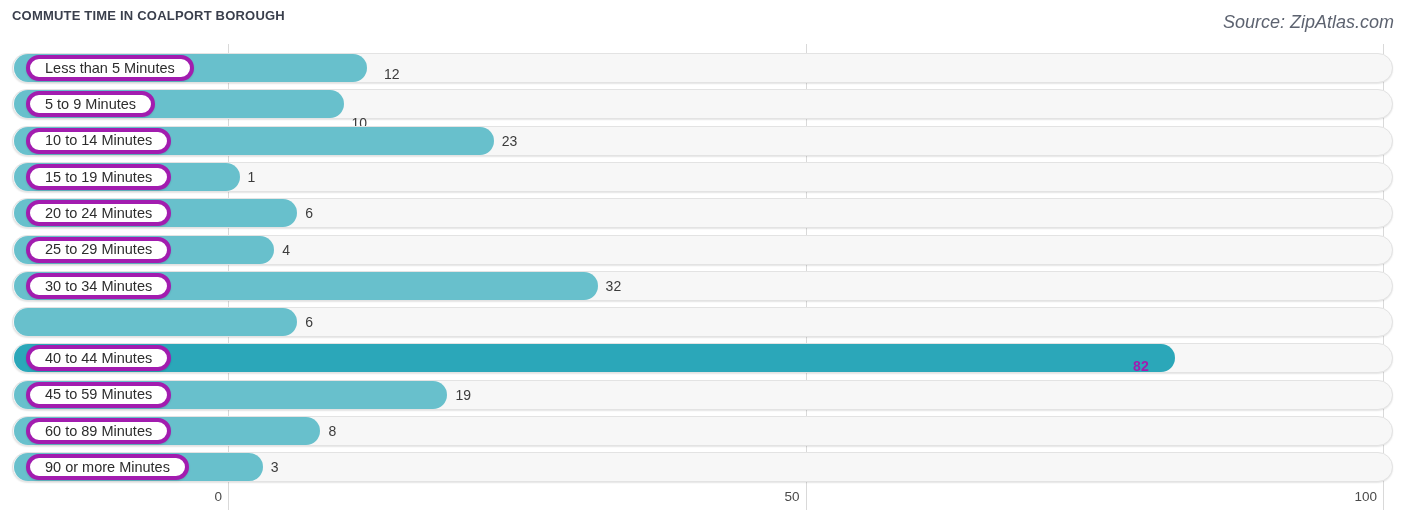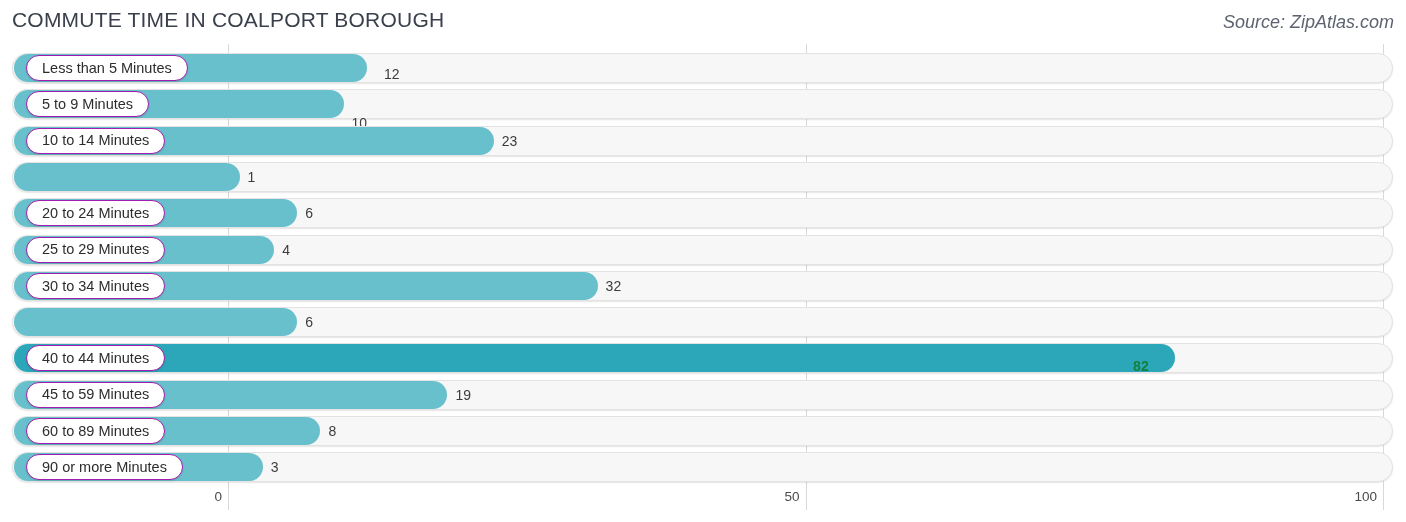--- a/index.html
+++ b/index.html
@@ -20,24 +20,24 @@
   .header {
     position: absolute;
     left: 0; top: 0;
     width: 1406px;
     height: 44px;
   }
   .chart-title {
     position: absolute;
     left: 12px;
     top: 8px;
-    font-size: 21px;
+    font-size: 13px;
     letter-spacing: .2px;
     color: #3a3f4c;
-    font-weight: 400;
+    font-weight: 700;
     white-space: nowrap;
   }
   .source-note {
     position: absolute;
     right: 12px;
     top: 12px;
     font-size: 18px;
     font-style: italic;
     color: #5d6370;
     white-space: nowrap;
@@ -87,21 +87,21 @@
   }
   .bar.highlight {
     background: #2ba7b9;
   }
   .pill {
     position: absolute;
     left: 26px;
     top: 2px;
     height: 26px;
     background: #ffffff;
-    border: 1px solid #a21caf;
+    border: 4px solid #a21caf;
     border-radius: 13px;
     box-sizing: border-box;
     display: flex;
     align-items: center;
     padding: 0 15px;
     box-shadow: 0 1px 2px rgba(0,0,0,.13);
     white-space: nowrap;
   }
   .pill-label {
     font-size: 14.5px;
@@ -119,21 +119,21 @@
     white-space: nowrap;
   }
   .value-in {
     position: absolute;
     top: 0;
     height: 46px;
     display: flex;
     align-items: center;
     font-size: 14px;
     font-weight: bold;
-    color: #15803d;
+    color: #a21caf;
     white-space: nowrap;
   }
 
   
   .axis {
     position: absolute;
     left: 0;
     top: 484px;
     width: 1406px;
     height: 38px;
@@ -187,20 +187,23 @@
       <div class="track"></div>
       <div class="bar" style="width: 479.65px;"></div>
       <div class="pill">
         <span class="pill-label">10 to 14 Minutes</span>
       </div>
       <div class="value-out" style="left: 501.65px;">23</div>
     </div>
     <div class="row" style="top: 117.9px; width: 1406px;">
       <div class="track"></div>
       <div class="bar" style="width: 225.55px;"></div>
+      <div class="pill">
+        <span class="pill-label">15 to 19 Minutes</span>
+      </div>
       <div class="value-out" style="left: 247.55px;">1</div>
     </div>
     <div class="row" style="top: 154.2px; width: 1406px;">
       <div class="track"></div>
       <div class="bar" style="width: 283.3px;"></div>
       <div class="pill">
         <span class="pill-label">20 to 24 Minutes</span>
       </div>
       <div class="value-out" style="left: 305.3px;">6</div>
     </div>

